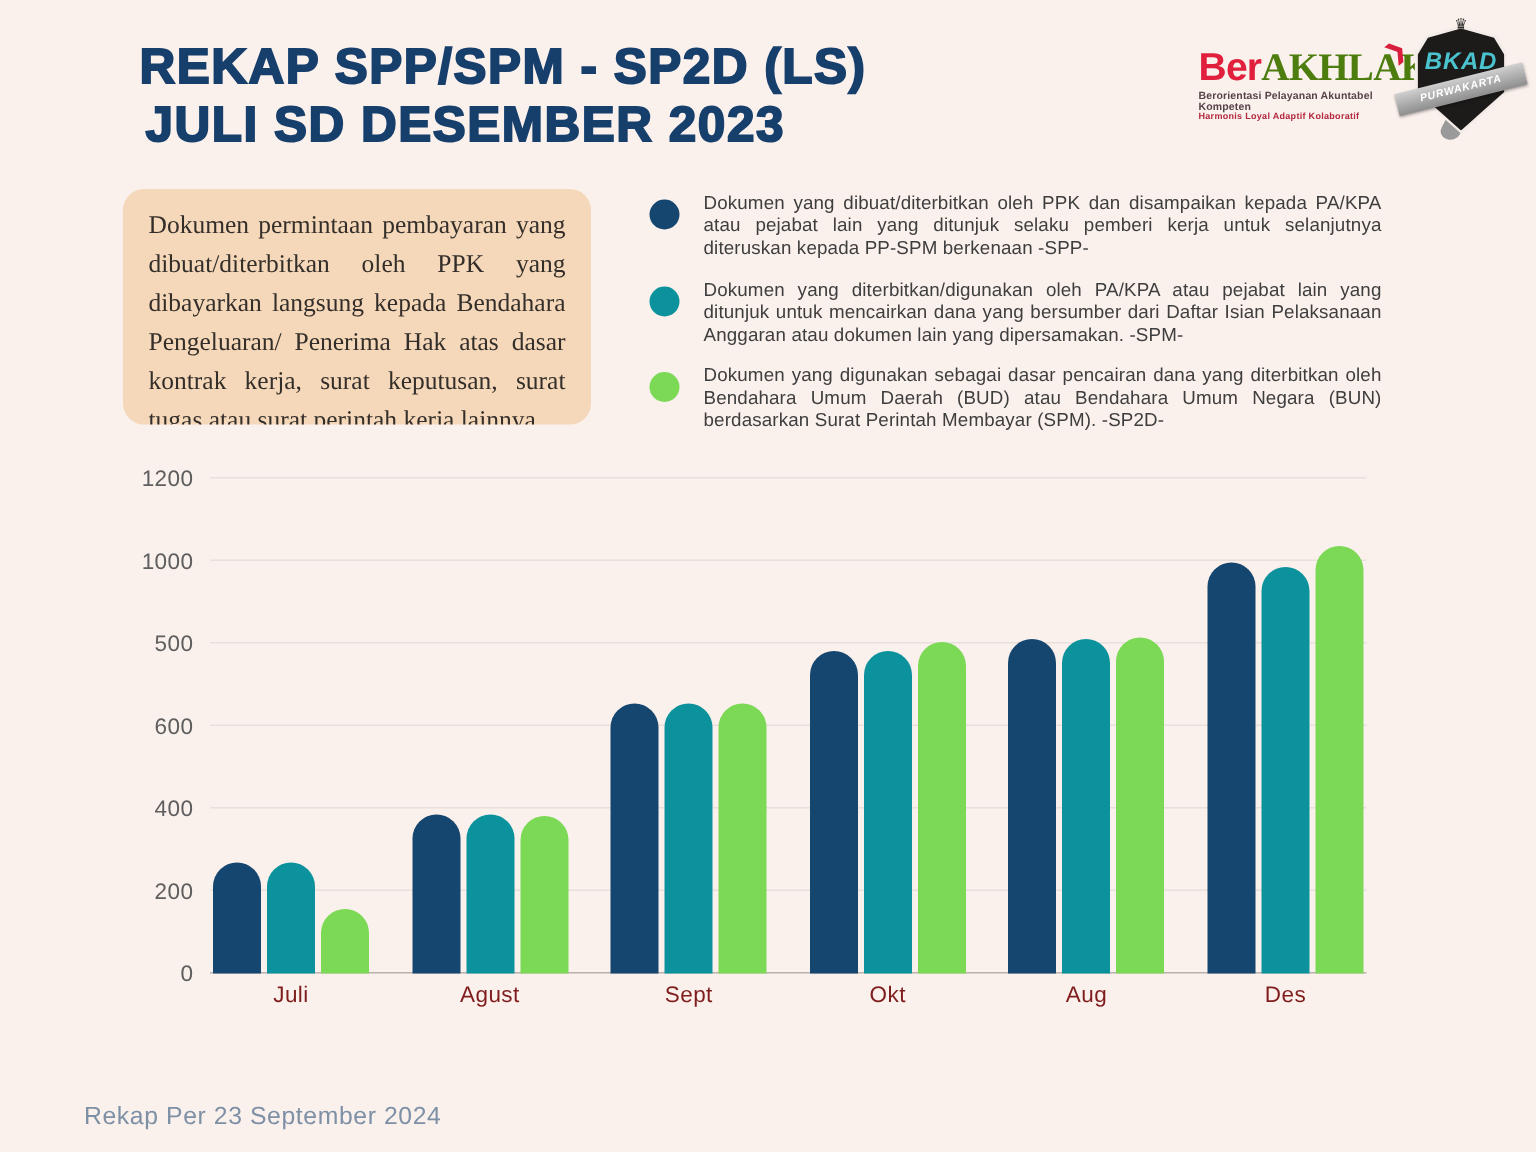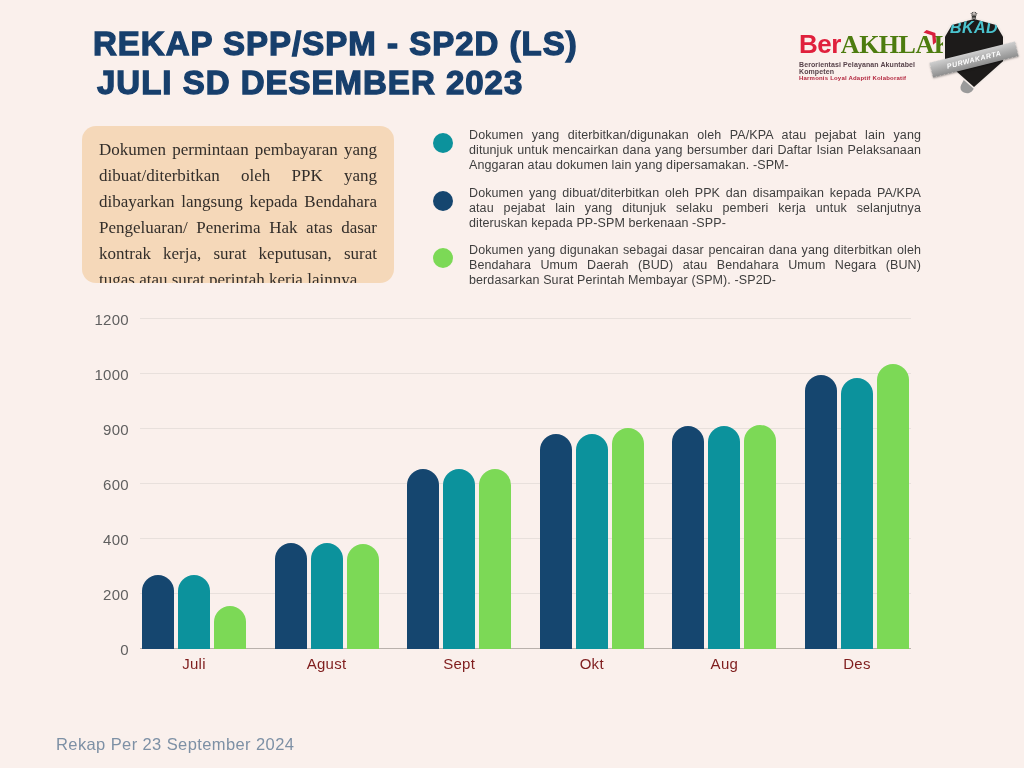--- a/index.html
+++ b/index.html
@@ -33,21 +33,21 @@
   .bkad .shield-outer {
     position:absolute; left:7px; top:5px; width:62px; height:72px; background:#f4ece8;
     clip-path:polygon(50% 0%, 88% 9%, 100% 26%, 100% 62%, 50% 100%, 0% 62%, 0% 26%, 12% 9%);
     z-index:2;
   }
   .bkad .shield-inner {
     position:absolute; inset:2px; background:#1D1B1A;
     clip-path:polygon(50% 0%, 88% 9%, 100% 26%, 100% 62%, 50% 100%, 0% 62%, 0% 26%, 12% 9%);
     display:flex; align-items:flex-start; justify-content:center;
   }
-  .bkad .bkad-text { margin-top:0; color:#4AC3CE; font-size:16px; font-weight:900; font-style:italic; letter-spacing:0.5px; }
+  .bkad .bkad-text { margin-top:14px; color:#4AC3CE; font-size:16px; font-weight:900; font-style:italic; letter-spacing:0.5px; }
   .bkad .ribbon {
     position:absolute; left:-6px; top:40px; width:88px; height:15px; z-index:4;
     background:linear-gradient(180deg,#cfcfcf 0%,#8e8e8e 100%);
     transform:rotate(-14deg);
     display:flex; align-items:center; justify-content:center;
     box-shadow:0 1px 2px rgba(0,0,0,0.35);
   }
   .bkad .ribbon-text { color:#ffffff; font-size:7px; font-weight:900; font-style:italic; letter-spacing:0.6px; }
   .bkad .tail {
     position:absolute; left:28px; top:56px; width:13px; height:26px; background:#9a9a9a; z-index:1;
@@ -128,26 +128,26 @@
       <span class="ribbon-text">PURWAKARTA</span>
     </div>
   </div>
 
   <div class="desc-box">
     <p>Dokumen permintaan pembayaran yang dibuat/diterbitkan oleh PPK yang dibayarkan langsung kepada Bendahara Pengeluaran/ Penerima Hak atas dasar kontrak kerja, surat keputusan, surat tugas atau surat perintah kerja lainnya.</p>
   </div>
 
   <div class="legend">
     <div class="legend-item">
+      <span class="legend-dot" style="background: rgb(21, 70, 111);"></span>
+      <span class="legend-text">Dokumen yang dibuat/diterbitkan oleh PPK dan disampaikan kepada PA/KPA atau pejabat lain yang ditunjuk selaku pemberi kerja untuk selanjutnya diteruskan kepada PP-SPM berkenaan -SPP-</span>
+    </div>
+    <div class="legend-item">
       <span class="legend-dot" style="background: rgb(12, 146, 156);"></span>
       <span class="legend-text">Dokumen yang diterbitkan/digunakan oleh PA/KPA atau pejabat lain yang ditunjuk untuk mencairkan dana yang bersumber dari Daftar Isian Pelaksanaan Anggaran atau dokumen lain yang dipersamakan. -SPM-</span>
-    </div>
-    <div class="legend-item">
-      <span class="legend-dot" style="background: rgb(21, 70, 111);"></span>
-      <span class="legend-text">Dokumen yang dibuat/diterbitkan oleh PPK dan disampaikan kepada PA/KPA atau pejabat lain yang ditunjuk selaku pemberi kerja untuk selanjutnya diteruskan kepada PP-SPM berkenaan -SPP-</span>
     </div>
     <div class="legend-item">
       <span class="legend-dot" style="background: rgb(124, 217, 86);"></span>
       <span class="legend-text">Dokumen yang digunakan sebagai dasar pencairan dana yang diterbitkan oleh Bendahara Umum Daerah (BUD) atau Bendahara Umum Negara (BUN) berdasarkan Surat Perintah Membayar (SPM). -SP2D-</span>
     </div>
   </div>
 
   <div class="chart">
     <div class="plot">
       <div class="bar-groups">
@@ -184,21 +184,21 @@
         </div>
     <div class="gridline axisline" style="bottom: 0%;"></div>
         <div class="y-tick" style="bottom: calc(0% - 9px);">0</div>
         <div class="gridline" style="bottom: 16.6667%;"></div>
         <div class="y-tick" style="bottom: calc(16.6667% - 9px);">200</div>
         <div class="gridline" style="bottom: 33.3333%;"></div>
         <div class="y-tick" style="bottom: calc(33.3333% - 9px);">400</div>
         <div class="gridline" style="bottom: 50%;"></div>
         <div class="y-tick" style="bottom: calc(50% - 9px);">600</div>
         <div class="gridline" style="bottom: 66.6667%;"></div>
-        <div class="y-tick" style="bottom: calc(66.6667% - 9px);">900</div>
+        <div class="y-tick" style="bottom: calc(66.6667% - 9px);">500</div>
         <div class="gridline" style="bottom: 83.3333%;"></div>
         <div class="y-tick" style="bottom: calc(83.3333% - 9px);">1000</div>
         <div class="gridline" style="bottom: 100%;"></div>
         <div class="y-tick" style="bottom: calc(100% - 9px);">1200</div>
       </div>
     <div class="x-labels">
         <div class="x-label">Juli</div>
         <div class="x-label">Agust</div>
         <div class="x-label">Sept</div>
         <div class="x-label">Okt</div>

